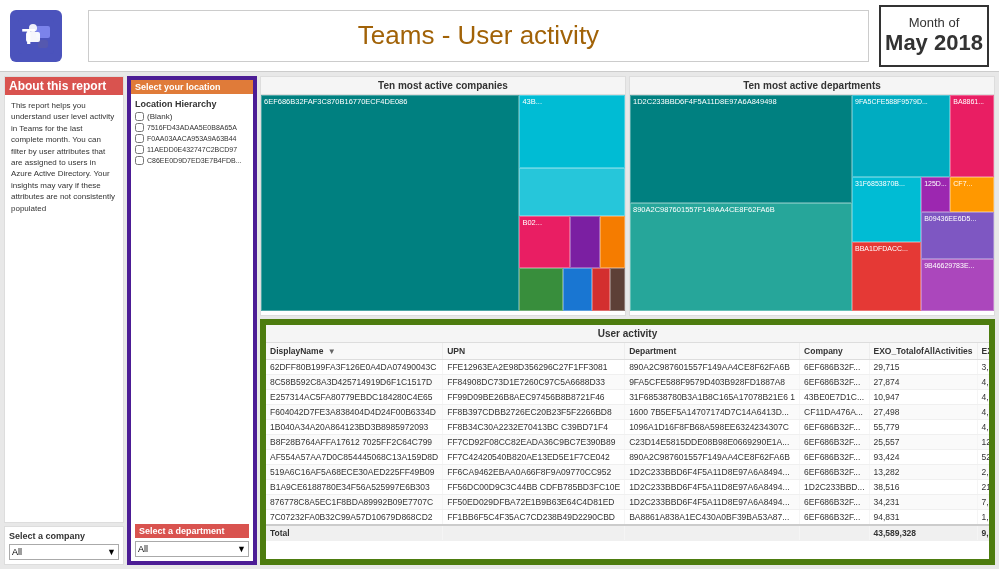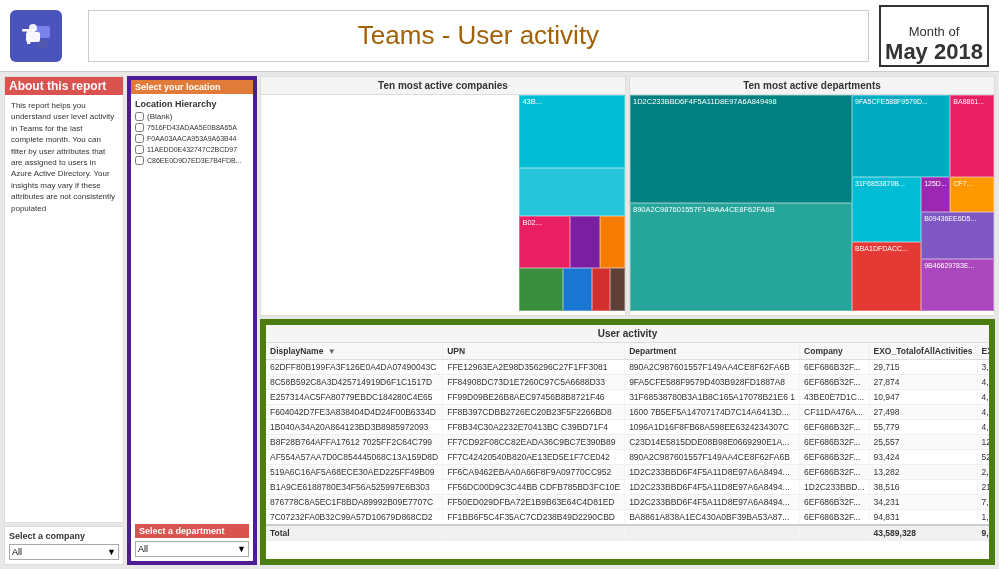--- a/index.html
+++ b/index.html
@@ -6,21 +6,21 @@
     body { font-family: 'Segoe UI', Arial, sans-serif; background: #f0f0f0; width: 999px; height: 569px; overflow: hidden; font-size: 11px; }
 
     .outer-container { width: 999px; height: 569px; background: #e8e8e8; display: flex; flex-direction: column; }
 
     
     .header { display: flex; align-items: center; background: white; border-bottom: 1px solid #ccc; height: 72px; padding: 6px 10px; }
     .teams-logo { width: 52px; height: 52px; background: #4b53bc; border-radius: 6px; display: flex; align-items: center; justify-content: center; margin-right: 16px; flex-shrink: 0; }
     .teams-logo svg { width: 36px; height: 36px; }
     .header-title-box { flex: 1; display: flex; align-items: center; justify-content: center; border: 1px solid #ccc; margin: 0 10px; height: 52px; }
     .header-title { font-size: 26px; font-weight: 300; color: #a16207; }
-    .header-date-box { width: 110px; height: 62px; border: 2px solid #333; display: flex; flex-direction: column; align-items: center; justify-content: flex-end; flex-shrink: 0; }
+    .header-date-box { width: 110px; height: 62px; border: 2px solid #333; display: flex; flex-direction: column; align-items: center; justify-content: center; flex-shrink: 0; }
     .header-date-month { font-size: 13px; color: #333; }
     .header-date-year { font-size: 22px; font-weight: bold; color: #333; }
 
     
     .main-content { display: flex; flex: 1; overflow: hidden; padding: 4px; gap: 3px; }
 
     
     .left-panel { width: 120px; flex-shrink: 0; display: flex; flex-direction: column; gap: 3px; }
     .about-box { background: #fff; border: 1px solid #ddd; padding: 6px; font-size: 9px; color: #333; flex: 1; }
     .about-box .section-title { background: #d9534f; color: white; font-weight: bold; font-size: 12px; padding: 2px 4px; margin: -6px -6px 5px -6px; }
@@ -136,20 +136,23 @@
       </div>
     </div>
 
     <div class="charts-area">
       <div class="top-charts">
 
         <div class="treemap-box companies-box">
           <div class="treemap-title">Ten most active companies</div>
           <div class="treemap-content">
 
+            <div class="treemap-cell" style="left:0%;top:0%;width:71%;height:100%;background:#008080;">
+              <span class="treemap-cell-label">6EF686B32FAF3C870B16770ECF4DE086</span>
+            </div>
 
             <div class="treemap-cell" style="left:71%;top:0%;width:29%;height:34%;background:#00bcd4;">
               <span class="treemap-cell-label">43B...</span>
             </div>
 
             <div class="treemap-cell" style="left:71%;top:34%;width:29%;height:22%;background:#26c6da;">
             </div>
 
             <div class="treemap-cell" style="left:71%;top:56%;width:14%;height:24%;background:#e91e63;">
               <span class="treemap-cell-label">B02...</span>

